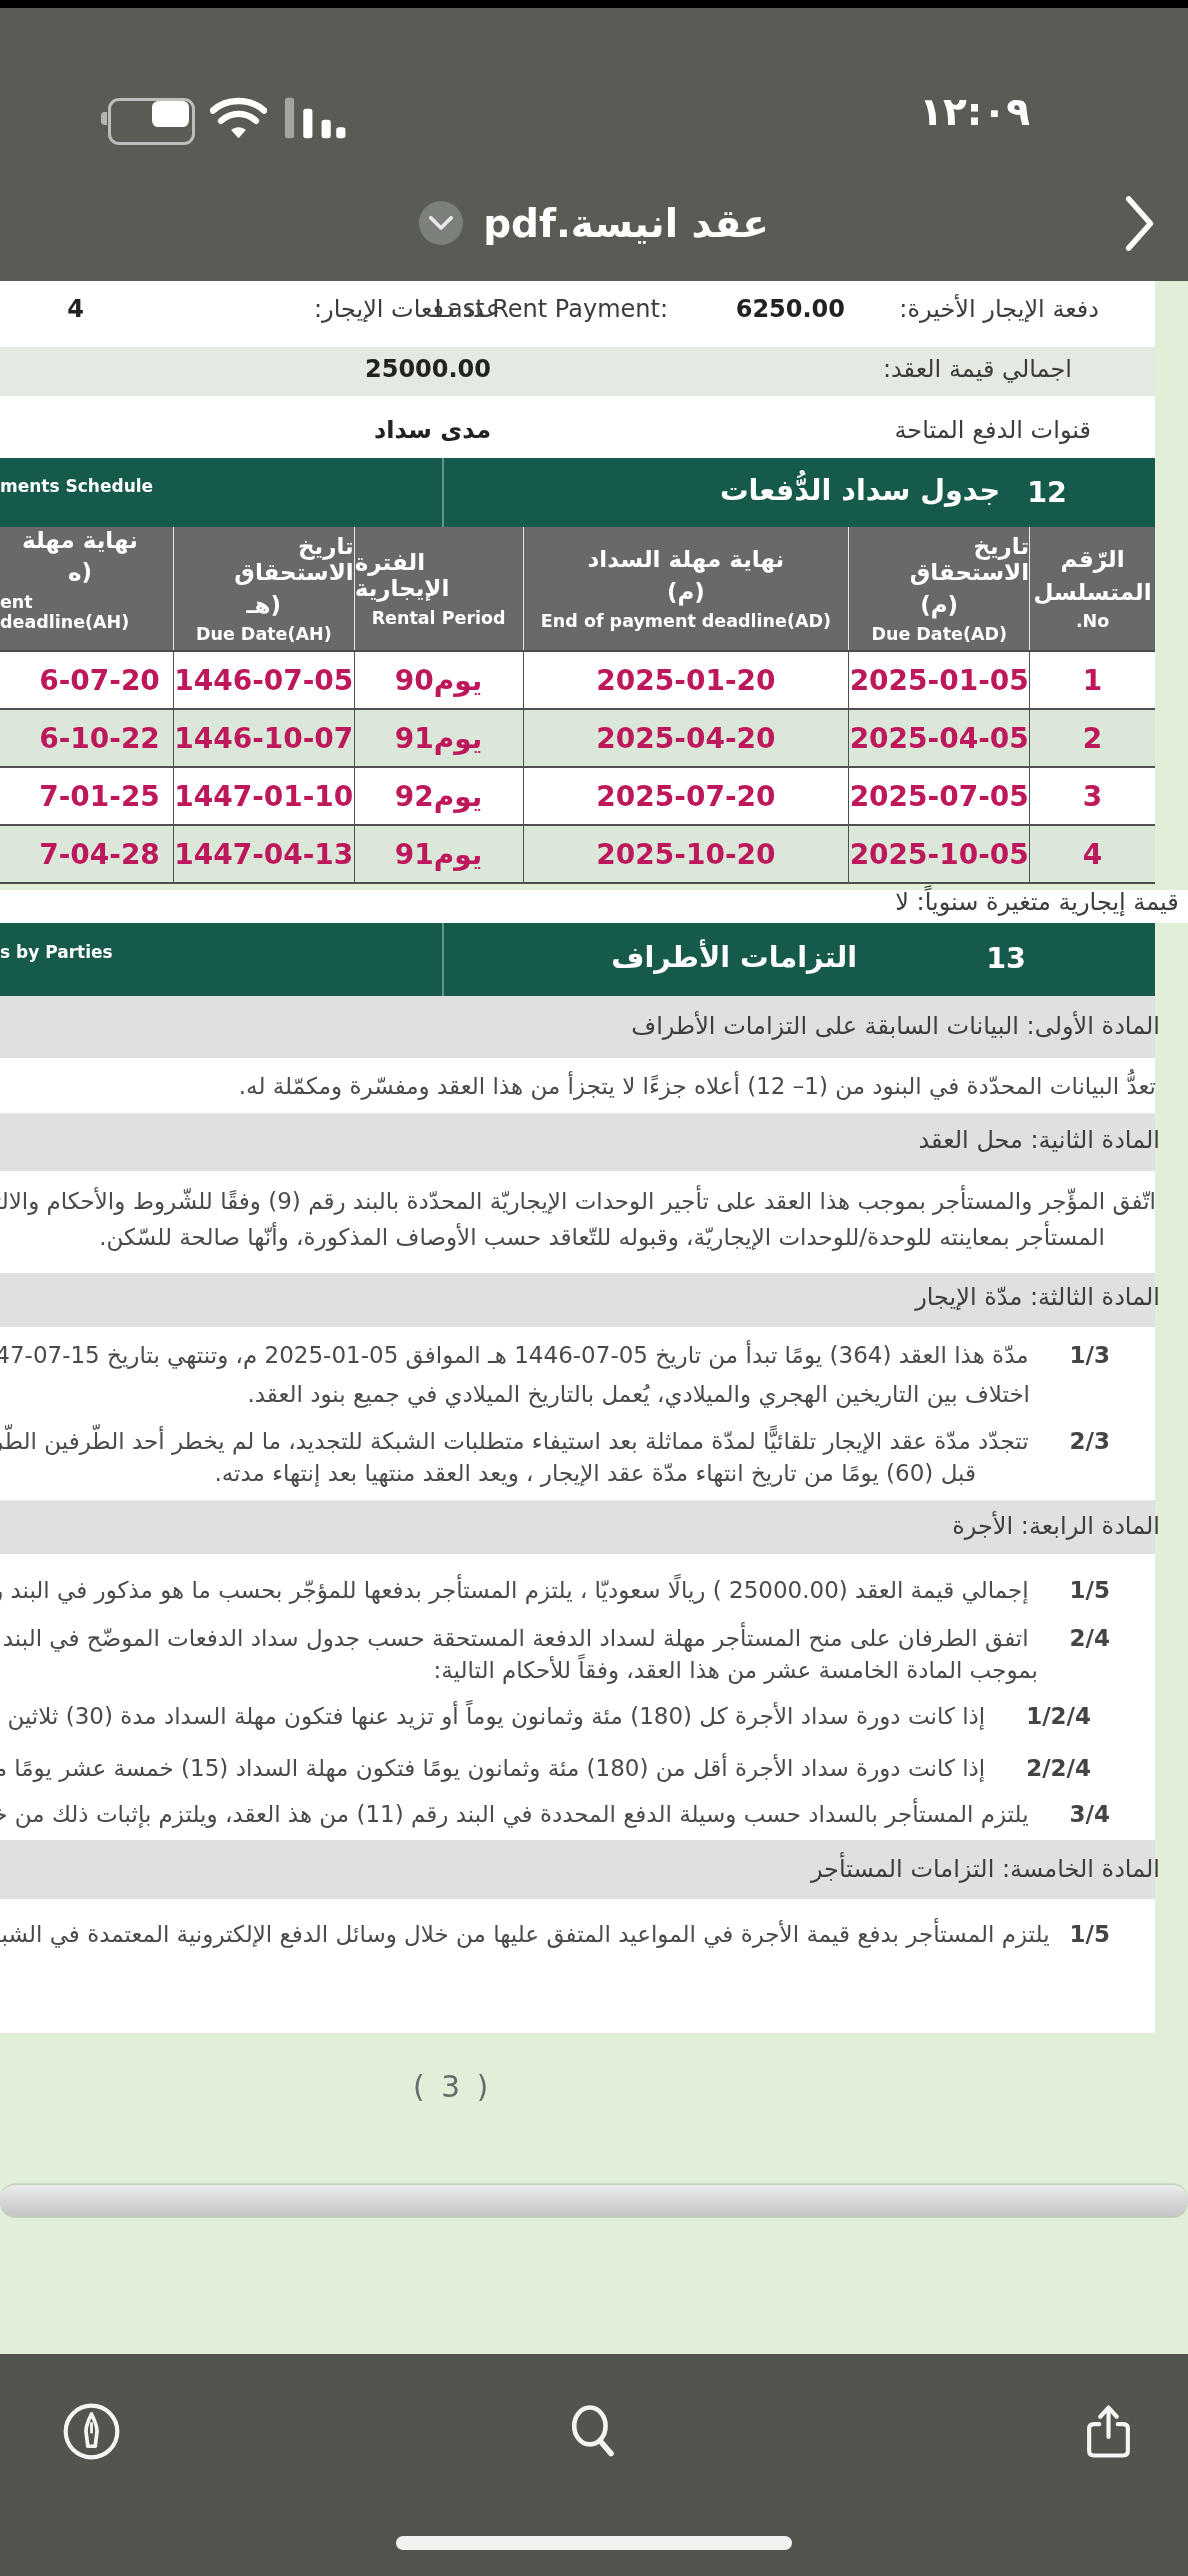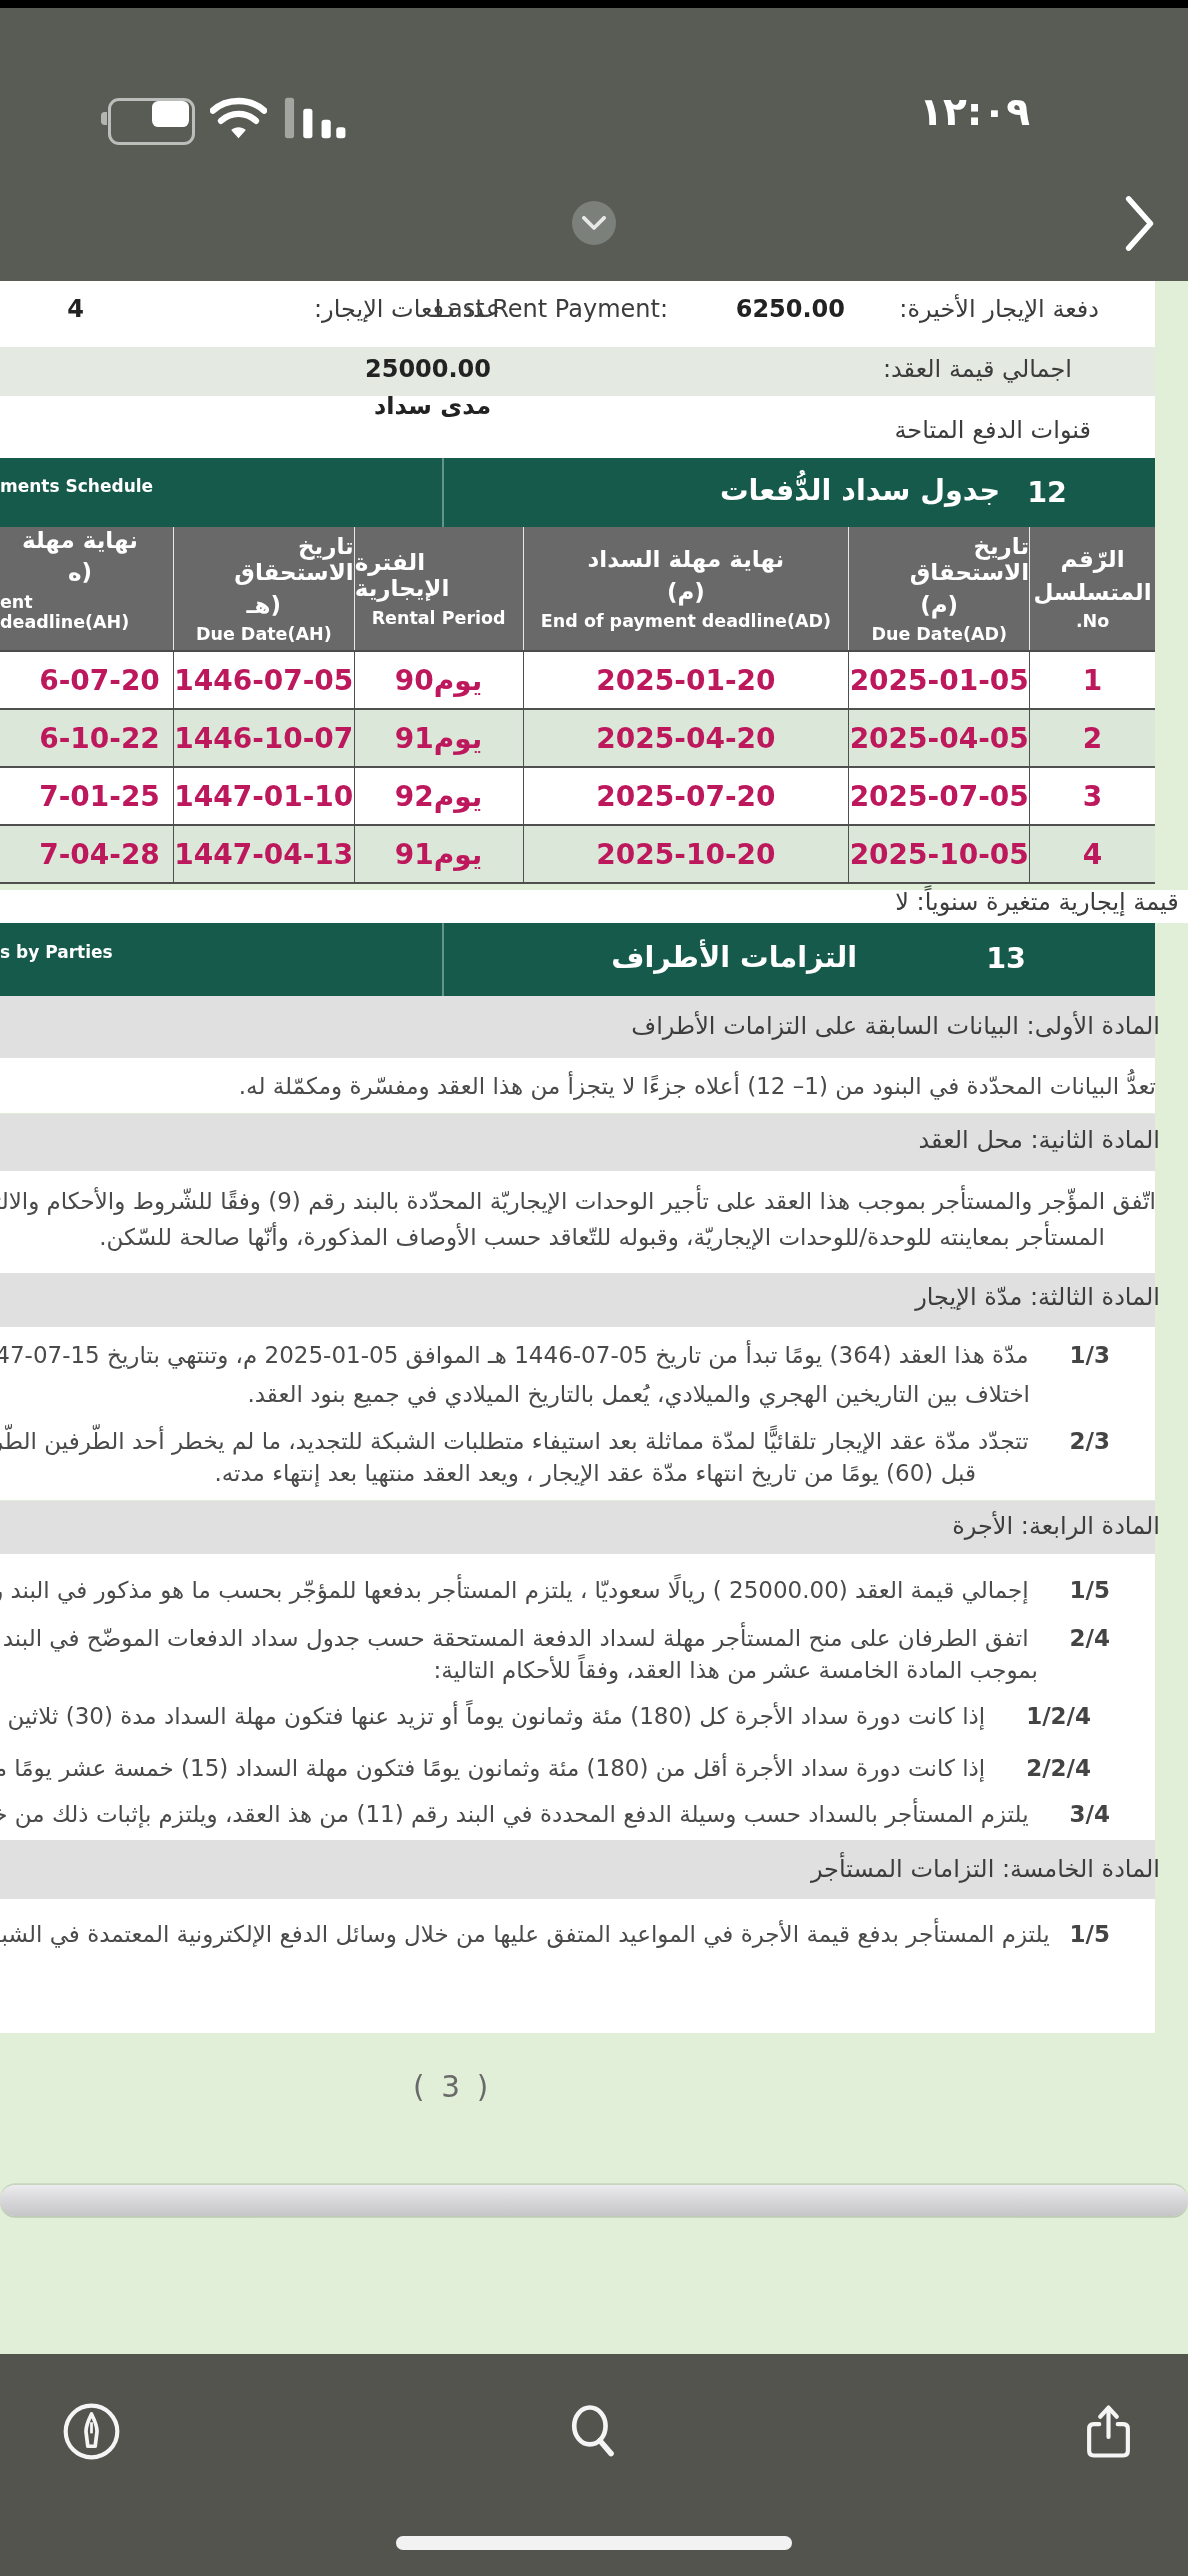--- a/index.html
+++ b/index.html
@@ -93,20 +93,21 @@
     </div>
     <div class="status-time">١٢:٠٩</div>
 
     <div class="titlebar">
       <div class="title-group">
         <div class="chev-circle">
           <svg width="24" height="14.7" viewBox="0 0 26 16">
             <polyline points="2,2 13,13 24,2" stroke="#e8e8e8" stroke-width="4" fill="none" stroke-linecap="round" stroke-linejoin="round"></polyline>
           </svg>
         </div>
+        <div class="doc-title">عقد انيسة.pdf</div>
       </div>
       <div class="back-btn">
         <svg width="31" height="57" viewBox="0 0 34 62">
           <polyline points="4,4 28,31 4,58" stroke="#fff" stroke-width="6" fill="none" stroke-linecap="round" stroke-linejoin="round"></polyline>
         </svg>
       </div>
     </div>
   </div>
 
   <div>
@@ -118,21 +119,21 @@
     <div class="txt" style="top:287px;right:89px;">دفعة الإيجار الأخيرة:</div>
     <div class="txt b" style="top:287px;right:343px;">6250.00</div>
     <div class="txt en" style="top:287px;right:520px;">Last Rent Payment:</div>
     <div class="txt" style="top:287px;right:688px;">عدد دفعات الإيجار:</div>
     <div class="txt b" style="top:287px;right:1104px;">4</div>
 
     <div class="txt" style="top:347px;right:116px;">اجمالي قيمة العقد:</div>
     <div class="txt b" style="top:347px;right:697px;">25000.00</div>
 
     <div class="txt" style="top:408px;right:97px;">قنوات الدفع المتاحة</div>
-    <div class="txt b" style="top:384px;right:697px;">مدى سداد</div>
+    <div class="txt b" style="top:408px;right:697px;">مدى سداد</div>
 
     <div class="band teal" style="top:450px;height:69px;">
       <div class="banner-div"></div>
       <div class="banner-num" style="top:16.6px;right:88px;">12</div>
       <div class="banner-ar" style="top:14.7px;right:155px;">جدول سداد الدُّفعات</div>
       <div class="banner-en" style="top:17.5px;">ments Schedule</div>
     </div>
 
     <div class="ptable">
       <div class="trow thead-row">

